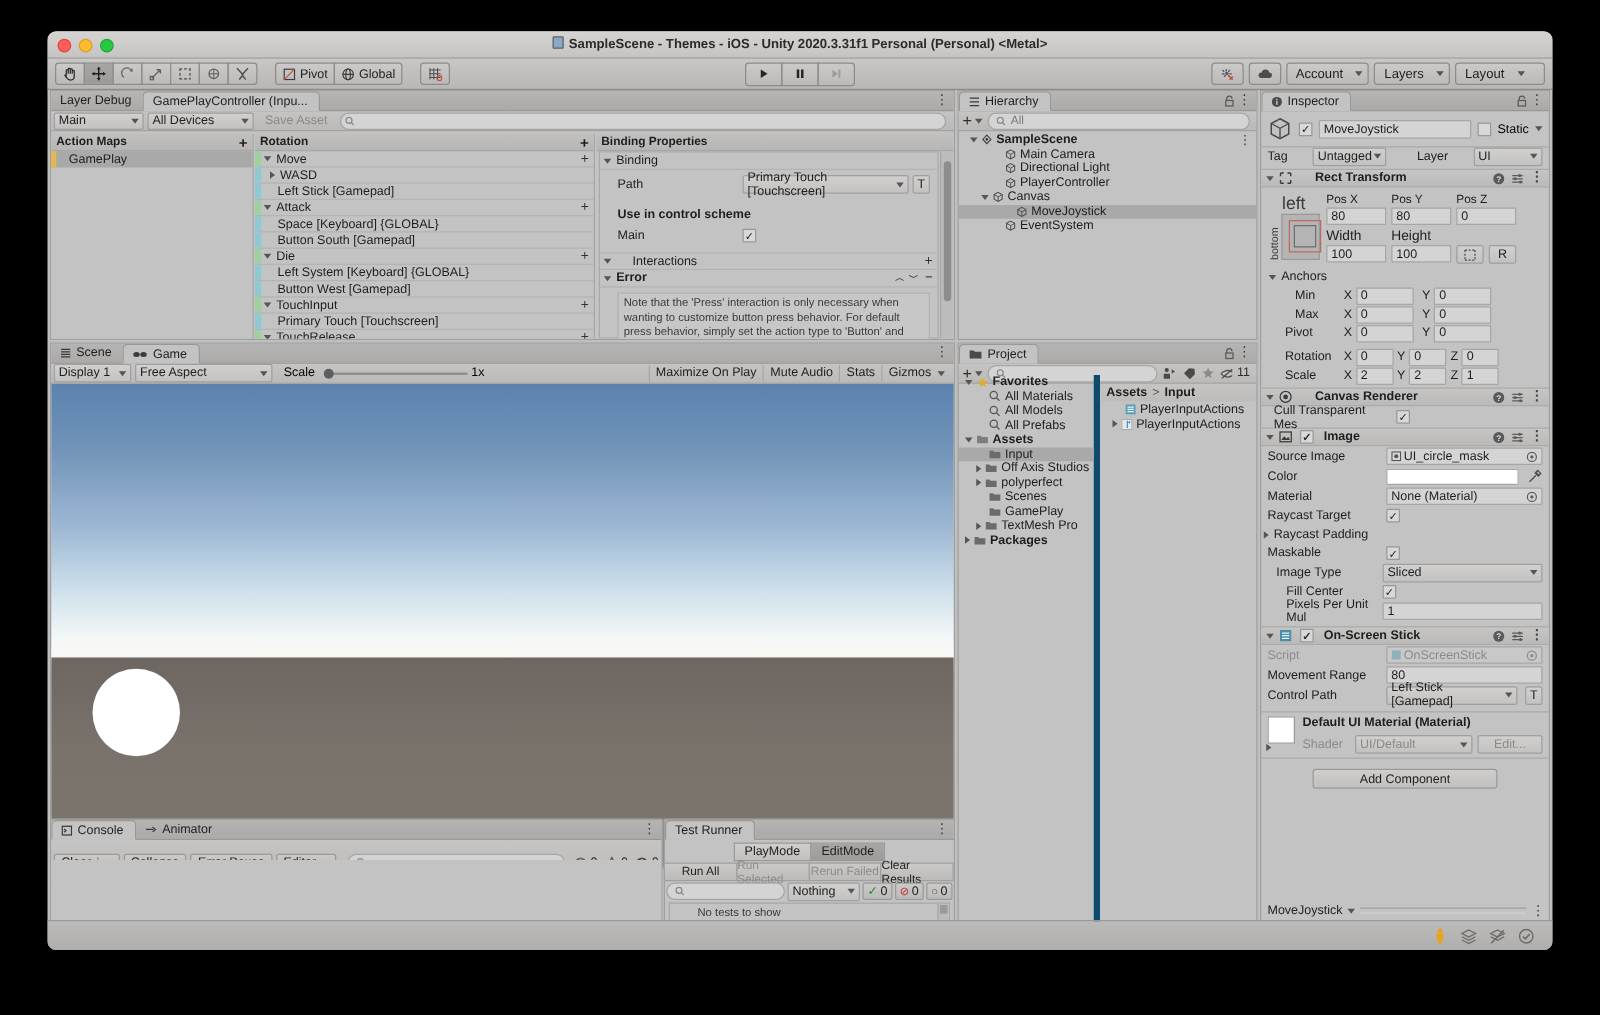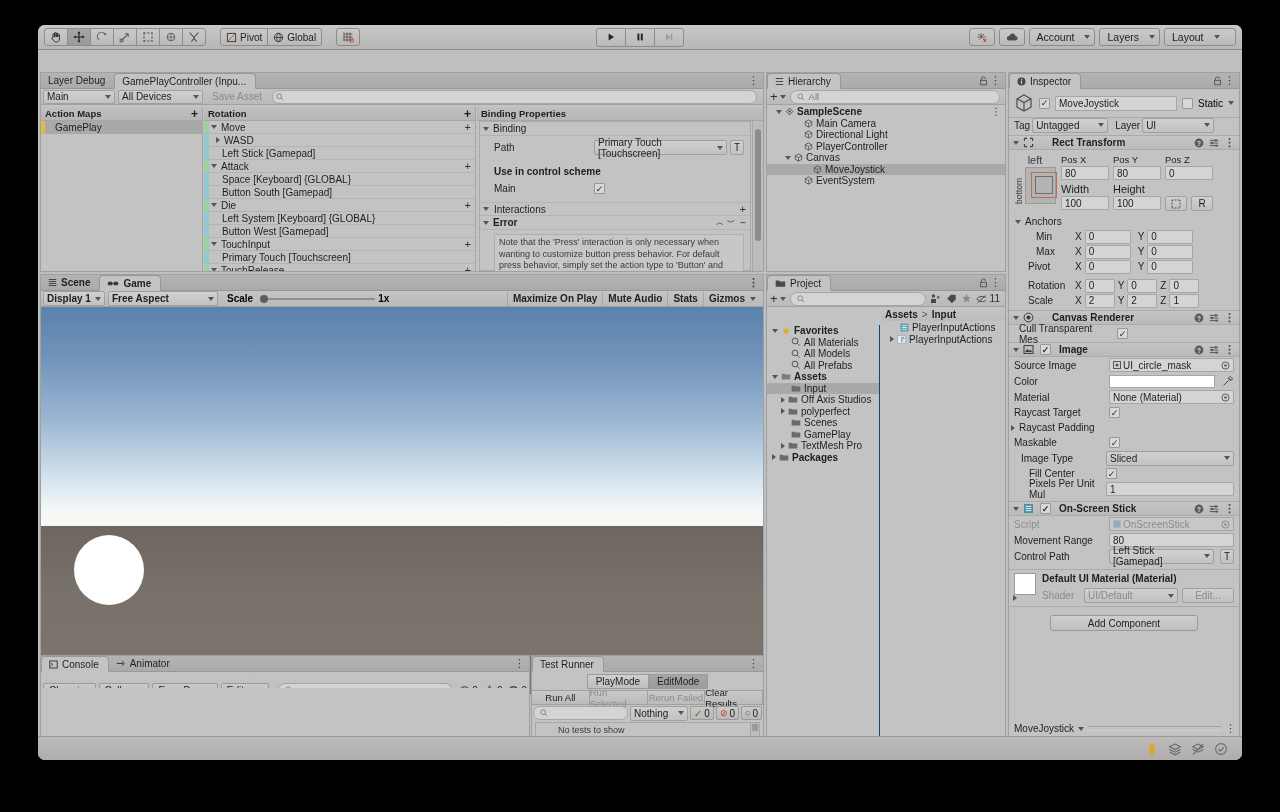--- a/index.html
+++ b/index.html
@@ -85,21 +85,21 @@
   .lrow .plus{position:absolute;right:4px;font-size:11px;color:#333;line-height:10px;}
   .amrow{padding-left:6px;}
   .amrow.sel2{background:#a9a9a9;}
   .amrow .mark{position:absolute;left:0;top:0;bottom:0;width:4px;background:#e5b94e;}
   .actrow{border-bottom:1px solid #b4b4b4;}
   .actrow .cbar{position:absolute;left:0;top:0;bottom:0;width:5px;}
   .cbar.green{background:#9ed1a0;}
   .cbar.blue{background:#8ec9d4;}
 
   
-  #gameWin{left:2px;top:249px;width:724px;height:421px;font-weight:bold;}
+  #gameWin{left:2px;top:249px;width:724px;height:421px;}
   .gvTool{height:16px;display:flex;align-items:center;gap:3px;padding:0 2px;
     background:linear-gradient(#c6c4c2,#bcbab8);border-bottom:1px solid #a4a2a0;font-size:10px;}
   .gvRight{margin-left:auto;display:flex;}
   .gvRight .gb{height:14px;padding:0 5px;font-size:10px;display:flex;align-items:center;
     border-left:1px solid #a6a6a4;color:#1e1e1e;}
   .gameView{position:absolute;left:0;right:0;top:32px;bottom:0;overflow:hidden;}
   .sky{position:absolute;left:0;right:0;top:0;height:56.5%;
     background:linear-gradient(#5b82ad 0%,#6f92b8 22%,#9cb7d3 52%,#cfe0ec 76%,#f2f6f7 92%,#ffffff 100%);}
   .horizonhaze{position:absolute;left:0;right:0;top:52%;height:9%;
     background:linear-gradient(rgba(255,255,255,0) 0%,rgba(245,245,240,.92) 55%,rgba(150,145,135,.55) 100%);}
@@ -162,20 +162,30 @@
     display:flex;align-items:center;justify-content:flex-end;gap:9px;padding-right:14px;}
   .footsel{position:absolute;left:972px;bottom:24px;width:230px;height:15px;display:flex;
     align-items:center;gap:4px;font-size:10px;color:#1e1e1e;padding:0 4px;}
   .footline{flex:1;height:5px;border-top:1px solid #a2a2a2;border-bottom:1px solid #d2d2d2;}
 </style>
 </head>
 <body>
 
 <div class="win">
 
+  <div class="titlebar">
+    <div class="lights">
+      <i class="lr"></i>
+      <i class="ly"></i>
+      <i class="lg"></i>
+    </div>
+    <div class="wtitle">
+      <span class="docicon"></span><span>SampleScene - Themes - iOS - Unity 2020.3.31f1 Personal (Personal) &lt;Metal&gt;</span>
+    </div>
+  </div>
 
   <div class="toolbar">
     <div class="tgrp">
       <div class="tbtn">
         <svg width="12" height="12" viewBox="0 0 12 12">
             <path d="M3 7V3.4a.8.8 0 011.6 0V6V2.3a.8.8 0 011.6 0V6V2.8a.8.8 0 011.6 0V6V4a.8.8 0 011.6 0v4.2c0 1.8-1.3 2.8-3 2.8-1.6 0-2.3-.6-3-1.8L2 7.6c-.3-.6.6-1.2 1-.6z" fill="none" stroke="#2b2b2b" stroke-width="1"></path>
           </svg>
       </div>
       <div class="tbtn on">
         <svg width="12" height="12" viewBox="0 0 12 12">
@@ -436,21 +446,21 @@
             <span>T</span>
           </div>
         </div>
         <div class="row" style="padding-left:14px;margin-top:9px;font-weight:bold">
           <span>Use in control scheme</span>
         </div>
         <div class="row" style="padding-left:14px;margin-top:2px">
           <span style="width:100px">Main</span>
           <span class="cb">✓</span>
         </div>
-        <div class="lrow" style="height:14px;padding-left:3px;gap:5px;margin-top:6px;border-top:1px solid #b4b4b4;border-bottom:1px solid #b4b4b4;position:relative">
+        <div class="lrow" style="height:14px;padding-left:3px;gap:17px;margin-top:6px;border-top:1px solid #b4b4b4;border-bottom:1px solid #b4b4b4;position:relative">
           <span class="tri d"></span>
           <span>Interactions</span>
           <span class="plus">+</span>
         </div>
         <div class="lrow" style="height:14px;padding-left:3px;gap:4px;border-bottom:1px solid #b4b4b4;font-weight:bold;position:relative">
           <span class="tri d"></span>
           <span>Error</span>
           <span style="position:absolute;right:26px;font-size:8px;color:#555">︿</span>
           <span style="position:absolute;right:15px;font-size:8px;color:#555">﹀</span>
           <span style="position:absolute;right:4px;font-size:10px;color:#555">−</span>
@@ -785,21 +795,21 @@
           <path d="M5.5 1l1.3 2.9 3.1.3-2.4 2.1.7 3.1-2.7-1.6L2.8 9.4l.7-3.1L1.1 4.2l3.1-.3z" fill="#8a8a8a"></path>
         </svg>
       <div style="display:flex;align-items:center;gap:2px;font-size:10px;color:#2e2e2e;margin-right:2px">
         <svg width="12" height="10" viewBox="0 0 12 10">
             <path d="M.8 5c2-2.7 6.4-3.5 9-1.4M.8 5c2 2.7 6.4 3.5 9 1.4" fill="none" stroke="#4a4a4a"></path>
             <path d="M1.6 8.6L9.8 1.4" stroke="#4a4a4a"></path>
           </svg>
         <span>11</span>
       </div>
     </div>
-    <div style="position:absolute;left:0;top:50px;bottom:0;width:113px;border-right:1px solid #0c4a6e;overflow:hidden">
+    <div style="position:absolute;left:0;top:25px;bottom:0;width:113px;border-right:5px solid #0c4a6e;overflow:hidden">
       <div id="projTree">
           <div class="hrow">
             <span style="width:2px"></span>
             <span class="tri d"></span>
             <svg width="10" height="10" viewBox="0 0 11 11">
               <path d="M5.5 1l1.3 2.9 3.1.3-2.4 2.1.7 3.1-2.7-1.6L2.8 9.4l.7-3.1L1.1 4.2l3.1-.3z" fill="#e0aa2a"></path>
             </svg>
             <span style="font-weight:bold;">Favorites</span>
           </div>
           <div class="hrow">
@@ -948,21 +958,21 @@
         <path d="M3 5.8l7 3.8 7-3.8M10 9.6V18" fill="none" stroke="#4a4a4a" stroke-width="1.1"></path>
       </svg>
       <span class="cb">✓</span>
       <div class="fld" style="flex:1;height:15px">
         <span>MoveJoystick</span>
       </div>
       <span class="cb"></span>
       <span style="font-size:10px">Static</span>
       <span class="tri d"></span>
     </div>
-    <div class="irow" style="height:17px;gap:2px;padding-bottom:3px">
+    <div class="irow" style="height:17px;gap:20px;padding-bottom:3px">
       <span>Tag</span>
       <div class="sel" style="width:76px">
         <span>Untagged</span>
           <span class="tri d"></span>
       </div>
       <span style="margin-left:5px">Layer</span>
       <div class="sel" style="width:72px">
         <span>UI</span>
           <span class="tri d"></span>
       </div>
@@ -984,21 +994,21 @@
             <circle cx="6.8" cy="2.4" r="1.2" fill="#5a5a5a"></circle>
             <circle cx="3" cy="5" r="1.2" fill="#5a5a5a"></circle>
             <circle cx="7.4" cy="7.6" r="1.2" fill="#5a5a5a"></circle>
           </svg>
         <span style="font-size:11px;line-height:9px">⋮</span>
       </span>
     </div>
     <div style="position:relative;padding:4px 5px 2px">
       <div style="display:flex;gap:5px">
         <div style="width:42px">
-          <div style="font-size:11px;color:#3a3a3a;text-align:center;margin-bottom:1px">left</div>
+          <div style="font-size:14px;color:#3a3a3a;text-align:center;margin-bottom:1px">left</div>
           <div style="display:flex;align-items:center;gap:1px">
             <div style="font-size:8.5px;color:#3a3a3a;writing-mode:vertical-rl;transform:rotate(180deg);height:37px;">bottom</div>
             <div class="anchorbox">
               <div class="redl"></div>
               <div class="inner"></div>
             </div>
           </div>
         </div>
         <div style="flex:1">
           <div style="display:flex;gap:4px;font-size:9.5px;color:#1e1e1e">

